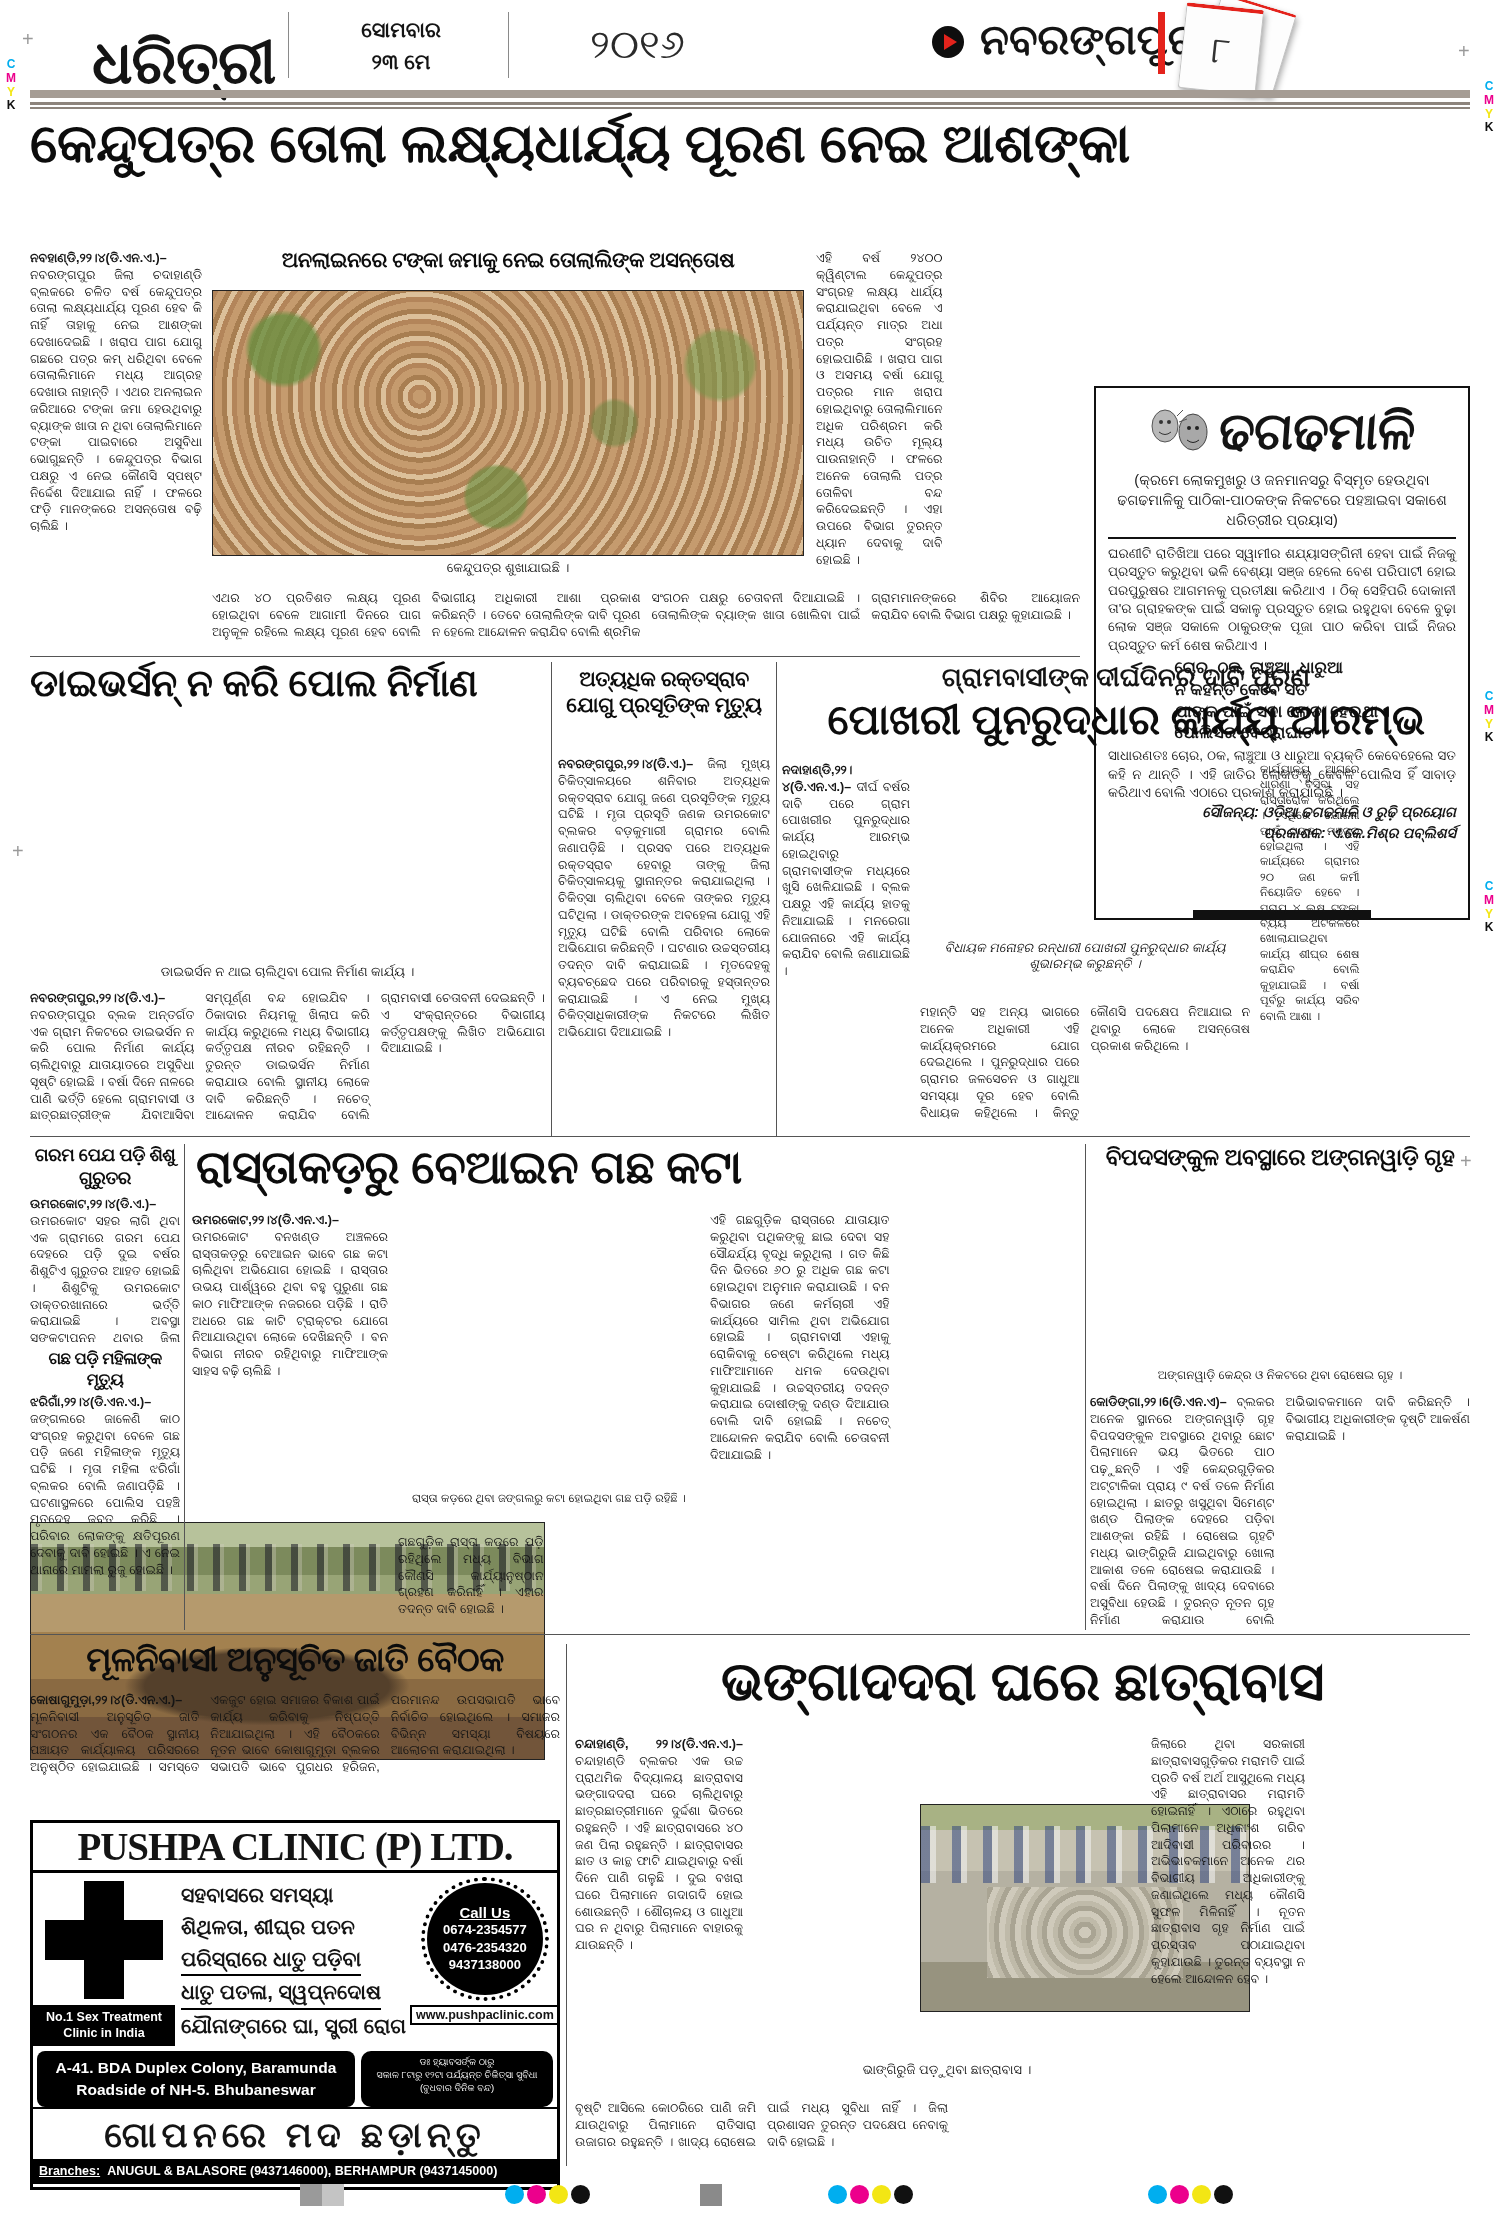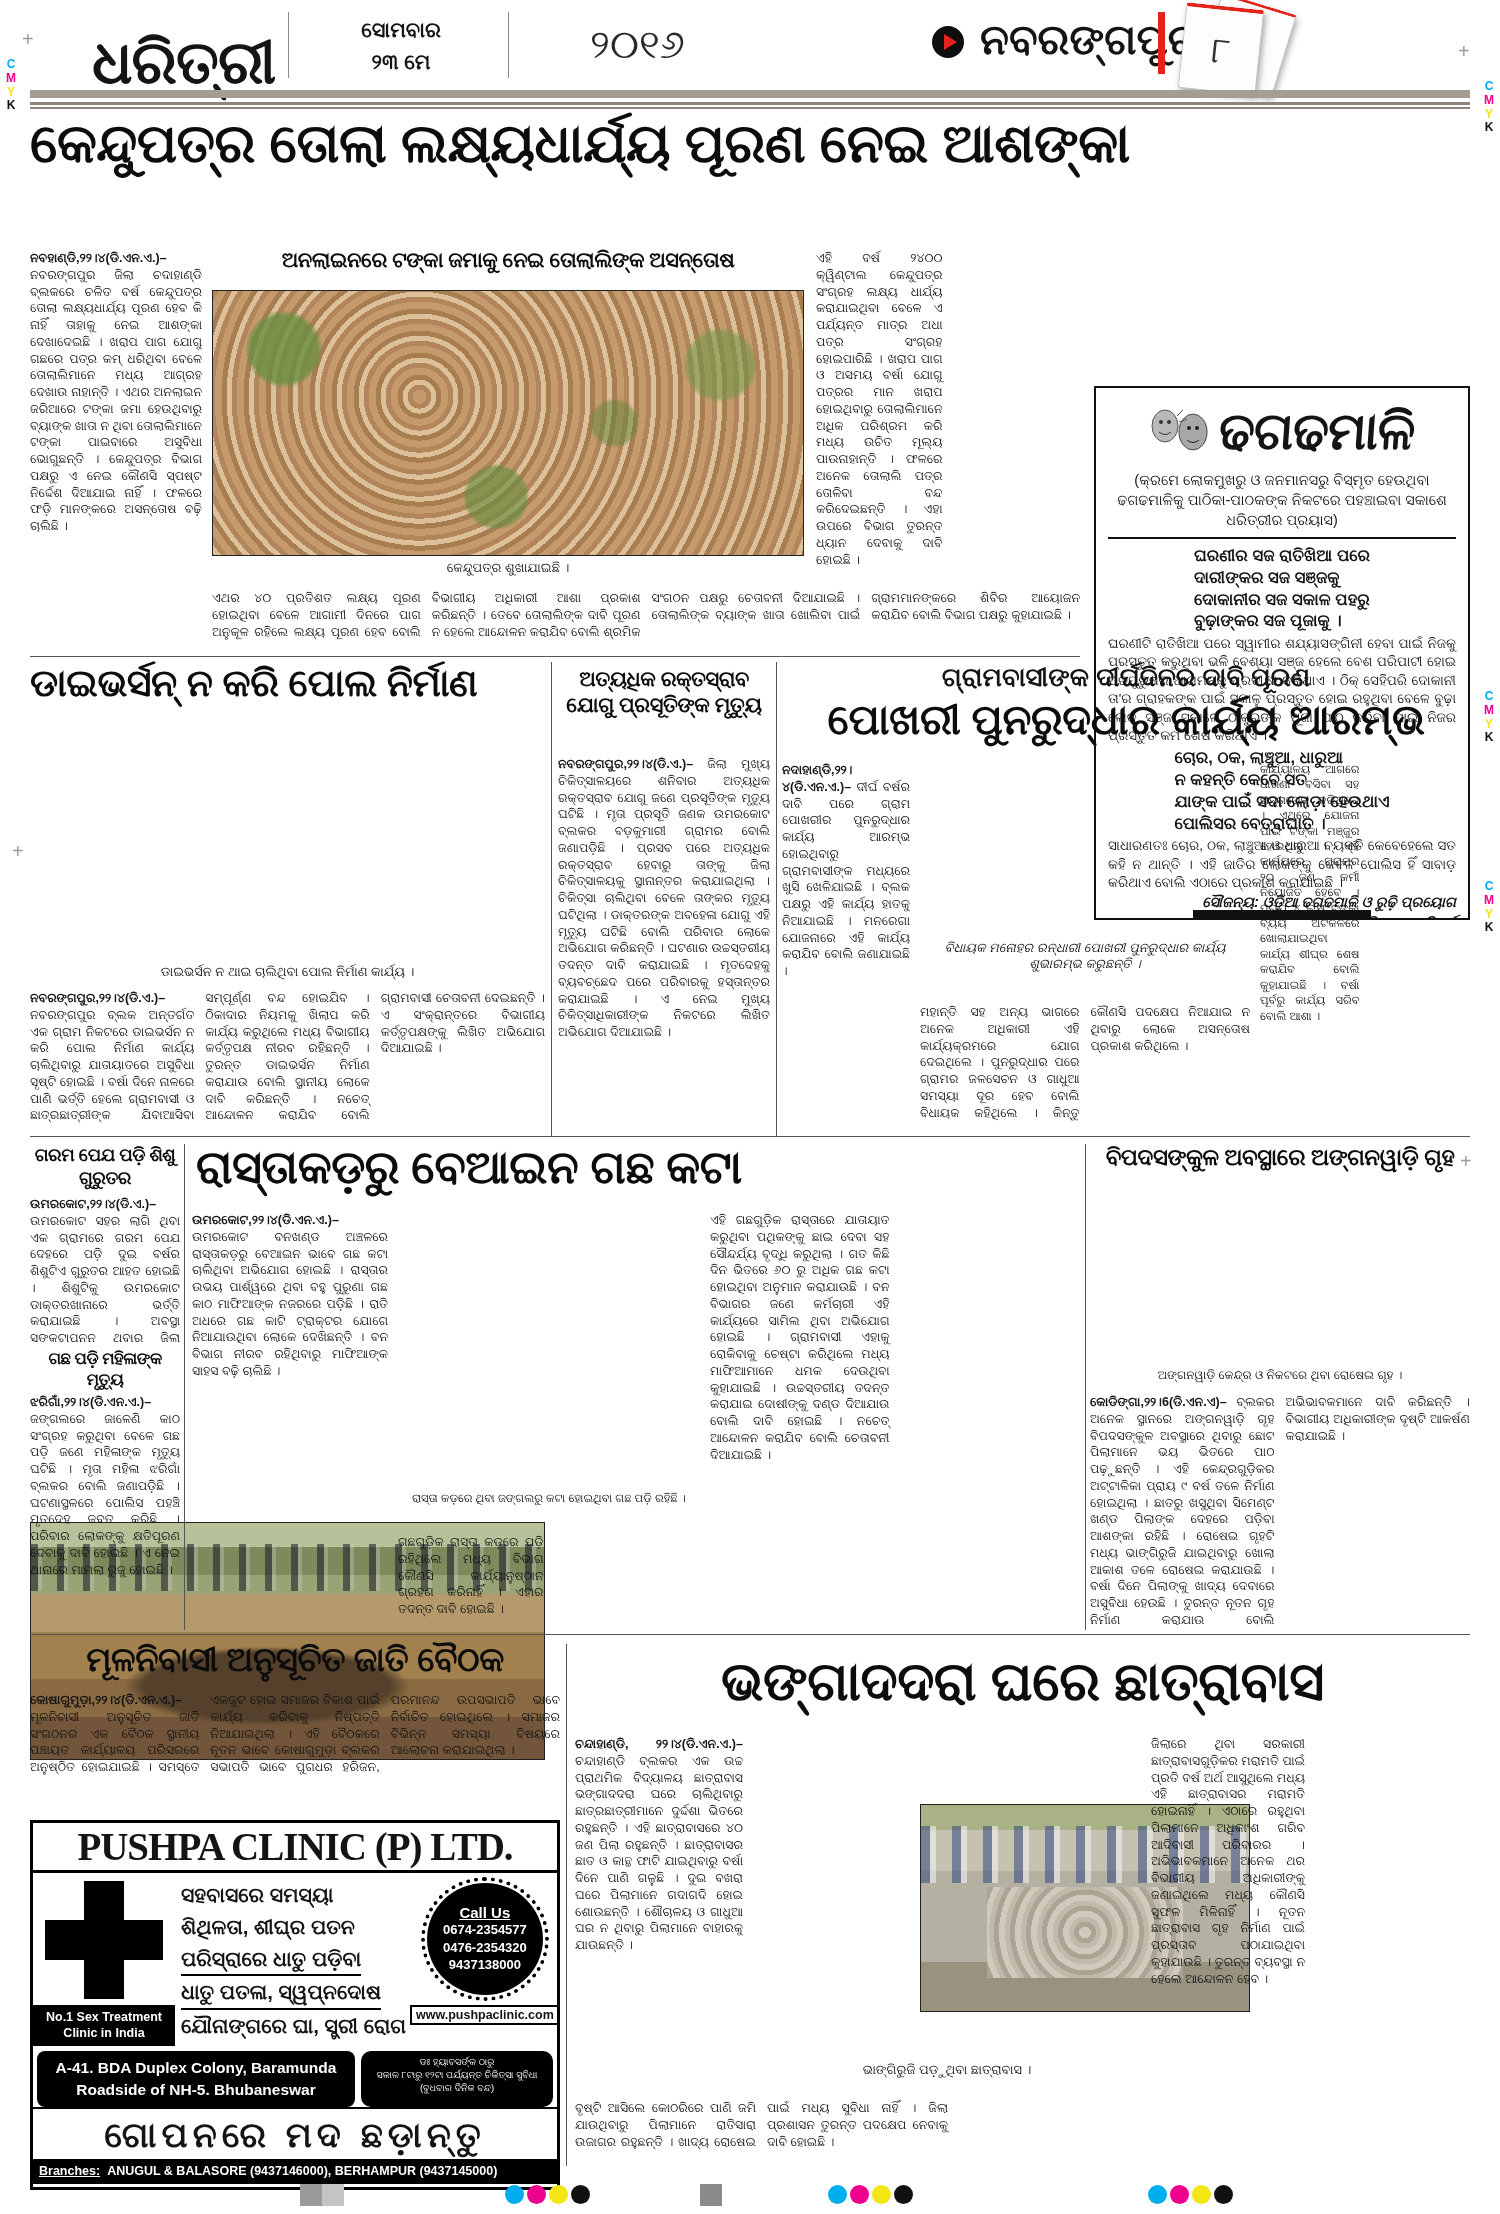--- a/index.html
+++ b/index.html
@@ -176,26 +176,20 @@
       <circle cx="40" cy="30" r="2" fill="#222"></circle>
         <circle cx="48" cy="30" r="2" fill="#222"></circle>
       <path d="M10 34 q6 5 12 0" stroke="#333" fill="none"></path>
       <path d="M38 42 q6 5 12 0" stroke="#222" fill="none"></path>
       <path d="M28 18 l6 -6 M30 24 l8 -3" stroke="#555" fill="none"></path>
     </svg>
     <span class="dg-title">ଢଗଢମାଳି</span>
   </div>
   <div class="dg-sub">(କ୍ରମେ ଲୋକମୁଖରୁ ଓ ଜନମାନସରୁ ବିସ୍ମୃତ ହେଉଥିବା ଢଗଢମାଳିକୁ ପାଠିକା-ପାଠକଙ୍କ ନିକଟରେ ପହଞ୍ଚାଇବା ସକାଶେ ଧରିତ୍ରୀର ପ୍ରୟାସ)</div>
   <div class="dg-hr"></div>
-  <div class="verse">
-    <div>ଘରଣୀର ସଜ ରାତିଖିଆ ପରେ</div>
-    <div>ଦାରୀଙ୍କର ସଜ ସଞ୍ଜକୁ</div>
-    <div>ଦୋକାନୀର ସଜ ସକାଳ ପହରୁ</div>
-    <div>ବୁଢ଼ାଙ୍କର ସଜ ପୂଜାକୁ ।</div>
-  </div>
   <div class="expl">ଘରଣୀଟି ରାତିଖିଆ ପରେ ସ୍ୱାମୀର ଶଯ୍ୟାସଙ୍ଗିନୀ ହେବା ପାଇଁ ନିଜକୁ ପ୍ରସ୍ତୁତ କରୁଥିବା ଭଳି ବେଶ୍ୟା ସଞ୍ଜ ହେଲେ ବେଶ ପରିପାଟୀ ହୋଇ ପରପୁରୁଷର ଆଗମନକୁ ପ୍ରତୀକ୍ଷା କରିଥାଏ । ଠିକ୍ ସେହିପରି ଦୋକାନୀ ତା'ର ଗ୍ରାହକଙ୍କ ପାଇଁ ସକାଳୁ ପ୍ରସ୍ତୁତ ହୋଇ ରହୁଥିବା ବେଳେ ବୁଢ଼ା ଲୋକ ସଞ୍ଜ ସକାଳେ ଠାକୁରଙ୍କ ପୂଜା ପାଠ କରିବା ପାଇଁ ନିଜର ପ୍ରସ୍ତୁତ କର୍ମ ଶେଷ କରିଥାଏ ।</div>
   <div class="verse">
     <div>ଚୋର, ଠକ, ଲାଞ୍ଚୁଆ, ଧାରୁଆ</div>
     <div>ନ କହନ୍ତି କେବେ ସତ</div>
     <div>ଯାଙ୍କ ପାଇଁ ସଦା ଲୋଡ଼ା ହେଉଥାଏ</div>
     <div>ପୋଲିସର ବେତ୍ରାଘାତ ।</div>
   </div>
   <div class="expl">ସାଧାରଣତଃ ଚୋର, ଠକ, ଲାଞ୍ଚୁଆ ଓ ଧାରୁଆ ବ୍ୟକ୍ତି କେବେହେଲେ ସତ କହି ନ ଥାନ୍ତି । ଏହି ଜାତିର ଲୋକଙ୍କୁ କେବଳ ପୋଲିସ ହିଁ ସାବାଡ଼ କରିଥାଏ ବୋଲି ଏଠାରେ ପ୍ରକାଶ କରାଯାଇଛି ।</div>
   <div class="credit">ସୌଜନ୍ୟ: ଓଡ଼ିଆ ଢଗଢମାଳି ଓ ରୁଢ଼ି ପ୍ରୟୋଗ</div>
   <div class="credit">ପ୍ରକାଶକ: ଏ.କେ.ମିଶ୍ର ପବ୍ଲିଶର୍ସ</div>

